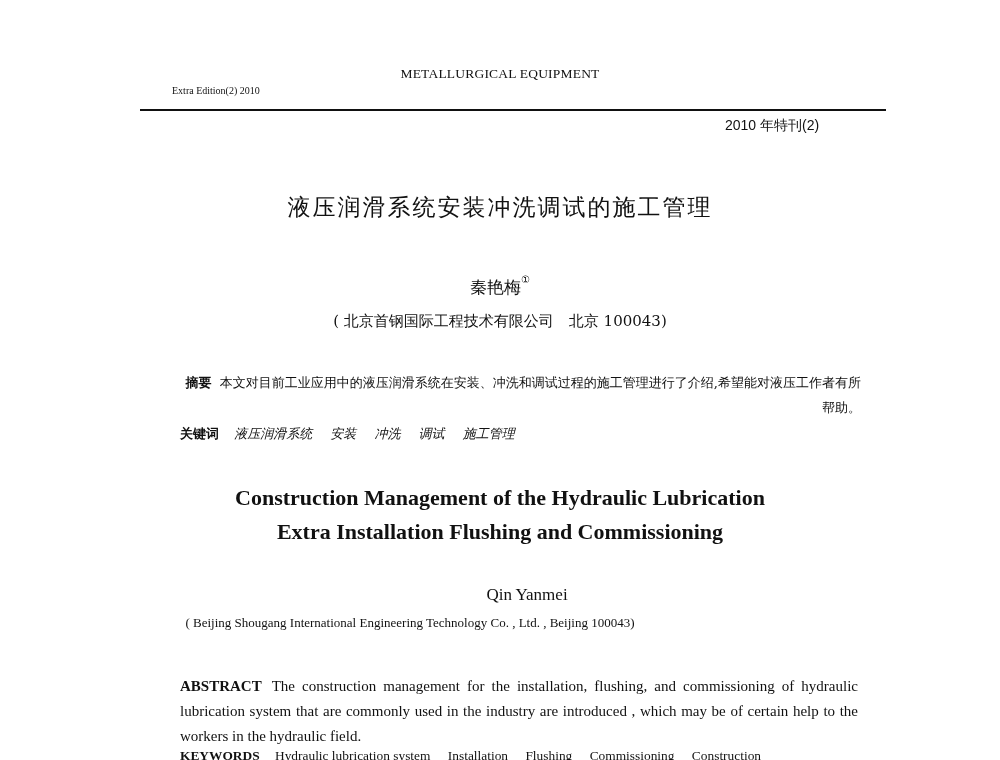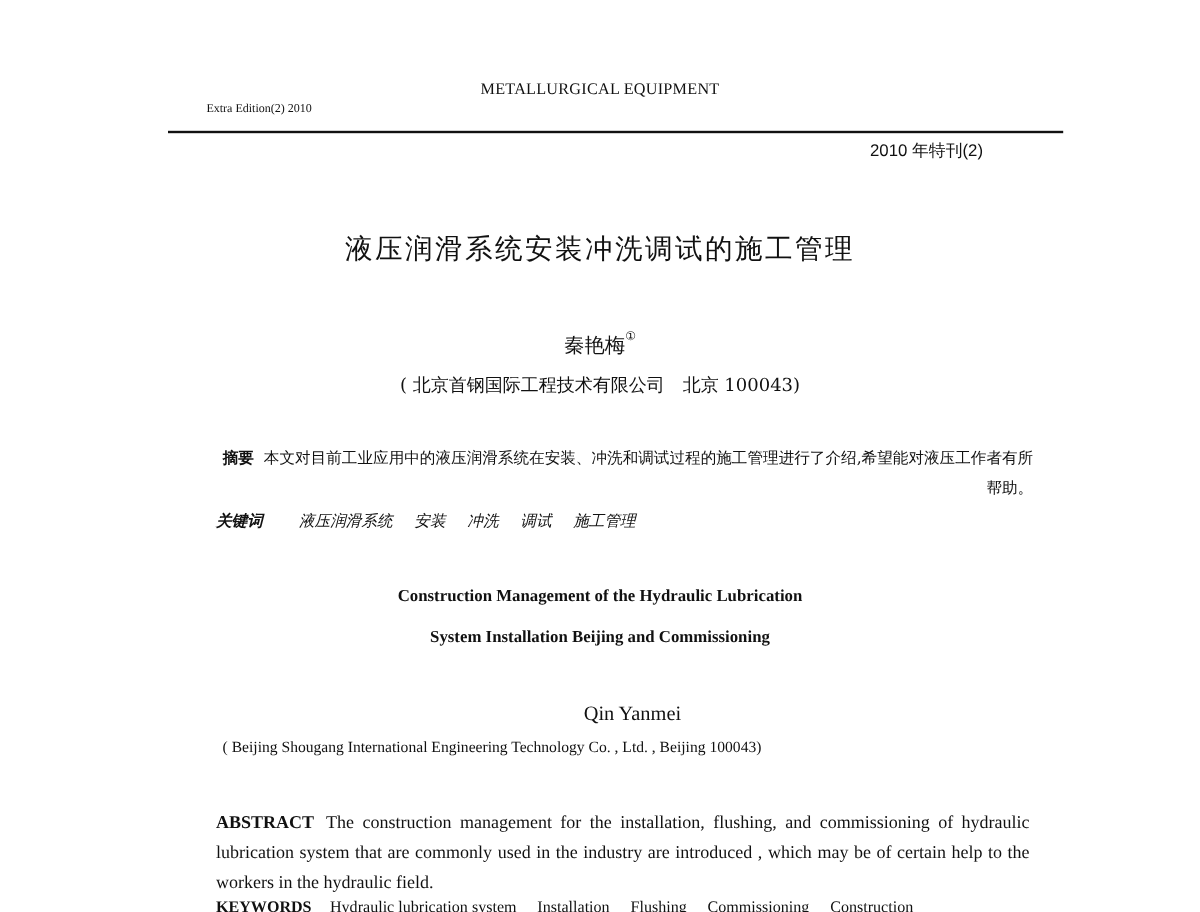--- a/index.html
+++ b/index.html
@@ -16,24 +16,24 @@
   .cn-title { position:absolute; left:0; width:1000px; top:192px; text-align:center; font-family:"DejaVu Sans", sans-serif; font-size:23px; letter-spacing:2px; }
 
   .cn-author { position:absolute; left:0; width:1000px; top:276px; text-align:center; font-family:"DejaVu Serif", serif; font-size:17px; }
   .cn-author sup { font-size:10px; position:relative; top:-3px; }
   .cn-affil { position:absolute; left:0; width:1000px; top:312px; text-align:center; font-family:"DejaVu Serif", serif; font-size:15px; }
 
   .cn-abs { position:absolute; left:146px; width:715px; top:370px; font-family:"DejaVu Serif", serif; font-size:13px; line-height:25px;text-align:right; }
   .cn-abs .indent { padding-left:36px; }
   .cn-abs b { font-family:"DejaVu Sans", sans-serif; font-weight:bold; }
   .cn-kw { position:absolute; left:180px; top:425px; font-family:"DejaVu Serif", serif; font-size:13px; }
-  .cn-kw b { font-family:"DejaVu Sans", sans-serif; font-weight:bold; margin-right:26px;font-style:italic; }
+  .cn-kw b { font-family:"DejaVu Sans", sans-serif; font-weight:bold; margin-right:11px; }
   .cn-kw .kw { margin-right:14px; font-style:italic; }
 
-  .en-title { position:absolute; left:0; width:1000px; top:481px; text-align:center; font-family:"Liberation Serif", serif; font-weight:bold; font-size:14px; line-height:34px; }
+  .en-title { position:absolute; left:0; width:1000px; top:481px; text-align:center; font-family:"Liberation Serif", serif; font-weight:bold; font-size:22px; line-height:34px; }
 
   .en-author { position:absolute; left:0; width:1000px; top:585px; text-align:center; font-family:"Liberation Serif", serif; font-size:17px;padding-left:27px; }
   .en-affil { position:absolute; left:0; width:820px; top:615px; text-align:center; font-family:"Liberation Serif", serif; font-size:13px; }
 
   .en-abs { position:absolute; left:144px; width:714px; top:674px; font-family:"Liberation Serif", serif; font-size:15px; line-height:25px; text-align:justify; }
   .en-abs b { font-weight:bold; margin-right:10px; }
   .en-abs .indent { padding-left:36px; }
   .en-kw { position:absolute; left:180px; top:748px; font-family:"Liberation Serif", serif; font-size:13.4px; white-space:nowrap; }
   .en-kw b { margin-right:12px; }
   .en-kw .kw { margin-right:14px; }
@@ -64,21 +64,21 @@
     <b>关键词</b>
     <span class="kw">液压润滑系统</span>
     <span class="kw">安装</span>
     <span class="kw">冲洗</span>
     <span class="kw">调试</span>
     <span class="kw">施工管理</span>
   </div>
 
   <div class="en-title">
     <div>Construction Management of the Hydraulic Lubrication</div>
-    <div>System Installation Beijing and Commissioning</div>
+    <div>Extra Installation Flushing and Commissioning</div>
   </div>
 
   <div class="en-author">Qin Yanmei</div>
   <div class="en-affil">( Beijing Shougang International Engineering Technology Co. , Ltd. , Beijing 100043)</div>
 
   <div class="en-abs">
     <div class="indent"><b>ABSTRACT</b><span>The construction management for the installation, flushing, and commissioning of hydraulic lubrication system that are commonly used in the industry are introduced , which may be of certain help to the workers in the hydraulic field.</span></div>
   </div>
   <div class="en-kw">
     <b>KEYWORDS</b>

